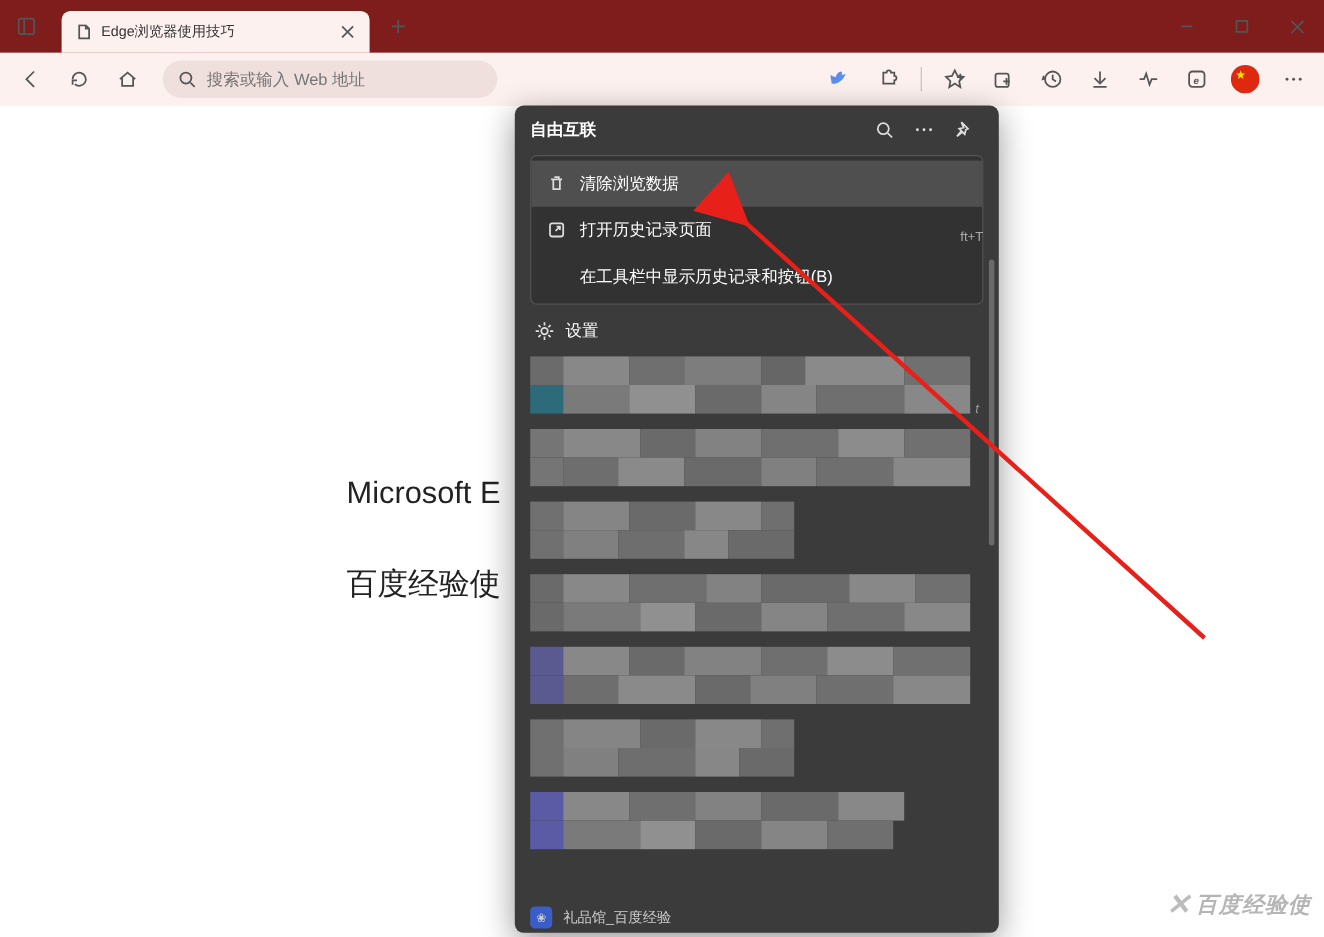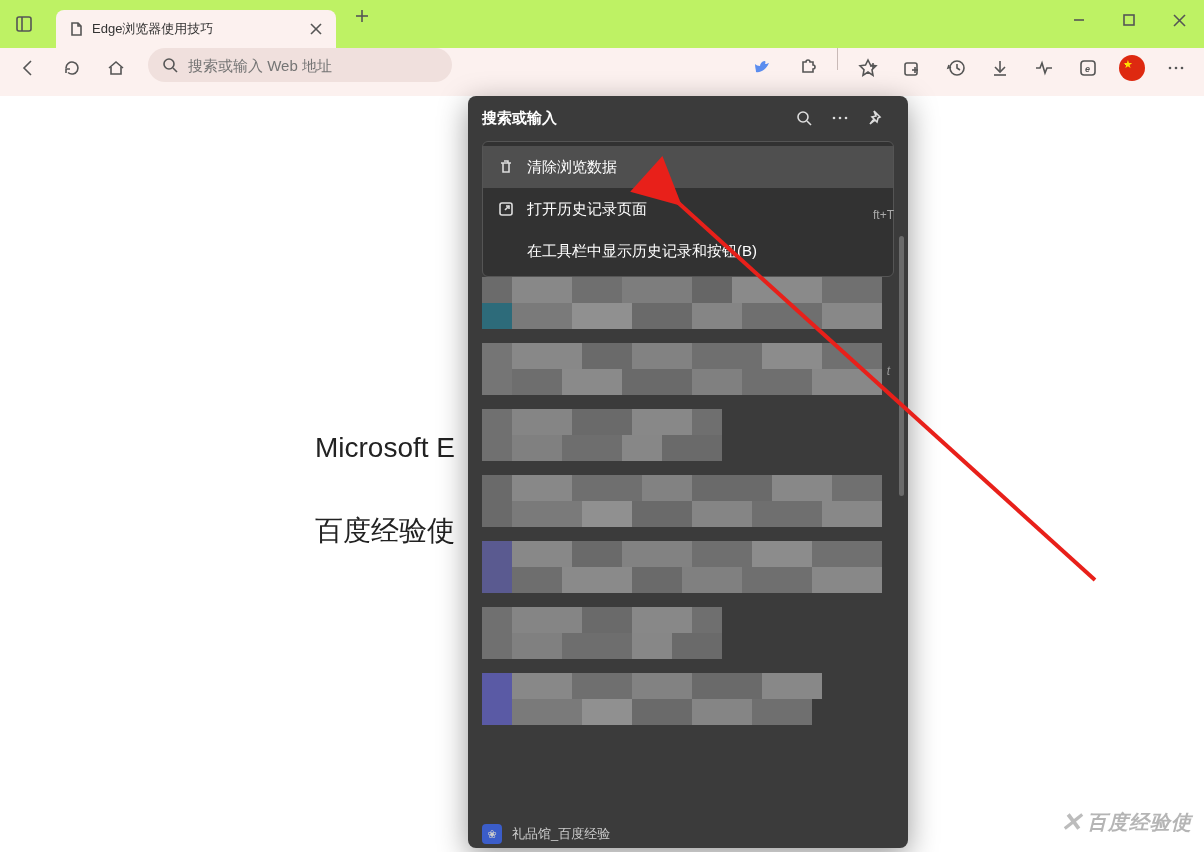--- a/index.html
+++ b/index.html
@@ -1,28 +1,28 @@
 <!DOCTYPE html>
 <html><head>
 <meta charset="utf-8">
 <style>
 * { margin: 0; padding: 0; box-sizing: border-box; font-family: "Microsoft YaHei", "Segoe UI", sans-serif; }
 body { width: 1204px; height: 852px; overflow: hidden; background: #f5e6e3; position: relative; }
 
-.titlebar { height: 48px; display: flex; align-items: flex-start; background: #bef264; }
+.titlebar { height: 48px; display: flex; align-items: center; background: #7f1d1d; }
 .tab-btn-left { width: 48px; height: 48px; display: flex; align-items: center; justify-content: center; }
 .tab { margin-left: 8px; height: 38px; background: #fcf1ef; border-radius: 8px 8px 0 0; display: flex; align-items: center; padding: 0 12px; min-width: 280px; margin-top: 10px; }
 .tab-icon { width: 16px; height: 16px; margin-right: 8px; display:flex; align-items:center; justify-content:center; }
 .tab-title { font-size: 13px; color: #333; flex: 1; }
 .tab-close { width: 16px; height: 16px; display:flex; align-items:center; justify-content:center; color:#555; font-size: 16px; }
 .new-tab { width: 32px; height: 32px; margin-left: 10px; display:flex; align-items:center; justify-content:center; color:#444; font-size:18px; }
 .win-controls { margin-left: auto; display: flex; }
 .win-btn { width: 50px; height: 40px; display:flex; align-items:center; justify-content:center; }
 
-.toolbar { height: 48px; background: #fcf1ef; display: flex; padding: 0 8px; gap: 4px; }
+.toolbar { height: 48px; background: #fcf1ef; display: flex; align-items: center; padding: 0 8px; gap: 4px; }
 .tb-btn { width: 40px; height: 40px; display:flex; align-items:center; justify-content:center; border-radius: 4px; }
 .addr { flex: 1; max-width: 430px; height: 34px; background: #f0e0dd; border-radius: 17px; display:flex; align-items:center; padding: 0 14px; margin: 0 8px; }
 .addr input { border:none; background:transparent; outline:none; flex:1; font-size: 15px; color: #888; }
 .tb-spacer { flex: 1; }
 .sep { width:1px; height:22px; background:#c9bab7; margin:0 6px; }
 
 .content { width: 100%; height: calc(852px - 96px); background: #ffffff; position: relative; padding-top: 330px; padding-left: 315px; }
 .content-text { font-size: 28px; color: #222; line-height: 1.6; margin-bottom: 38px; white-space: nowrap; }
 
 .history-panel { position:absolute; left: 468px; top: 96px; width: 440px; height: 752px; background: #3b3b3b; border-radius: 8px; box-shadow: 0 8px 30px rgba(0,0,0,0.4); color: #fff; overflow: hidden; z-index: 5;}
@@ -198,21 +198,21 @@
     </div>
 </div>
 
 <div class="content">
   <div class="content-text">Microsoft E</div>
   <div class="content-text">百度经验使</div>
 </div>
 
 <div class="history-panel">
   <div class="hp-header">
-    <span class="hp-header-title">搜索或输入</span>
+    <span class="hp-header-title">自由互联</span>
     <div class="hp-header-btn">
         <svg width="18" height="18" class="ico-w">
           <circle cx="8" cy="8" r="5"></circle>
           <line x1="12" y1="12" x2="16" y2="16"></line>
         </svg>
       </div>
     <div class="hp-header-btn">
         <svg width="18" height="18">
           <circle cx="3" cy="9" r="1.3" fill="#ddd"></circle>
           <circle cx="9" cy="9" r="1.3" fill="#ddd"></circle>
@@ -247,20 +247,27 @@
         </span>
       <span>打开历史记录页面</span>
     </div>
     <div class="hp-menu-item">
       <span class="hp-menu-icon"></span>
       <span>在工具栏中显示历史记录和按钮(B)</span>
     </div>
   </div>
   <span class="shortcut-hint">ft+T</span>
 
+  <div class="hp-settings">
+    <svg width="18" height="18" class="ico-w">
+        <circle cx="9" cy="9" r="3"></circle>
+        <path d="M9 1v3M9 14v3M1 9h3M14 9h3M3.5 3.5l2 2M12.5 12.5l2 2M14.5 3.5l-2 2M5.5 12.5l-2 2"></path>
+      </svg>
+    <span>设置</span>
+  </div>
 
   <span class="t-letter">t</span>
 
   <div class="hp-list">
 
     <div class="pix-row">
         <div class="pix" style="width:30px;background:#6b6b6b"></div>
         <div class="pix" style="width:60px;background:#888"></div>
         <div class="pix" style="width:50px;background:#6f6f6f"></div>
         <div class="pix" style="width:70px;background:#7d7d7d"></div>

